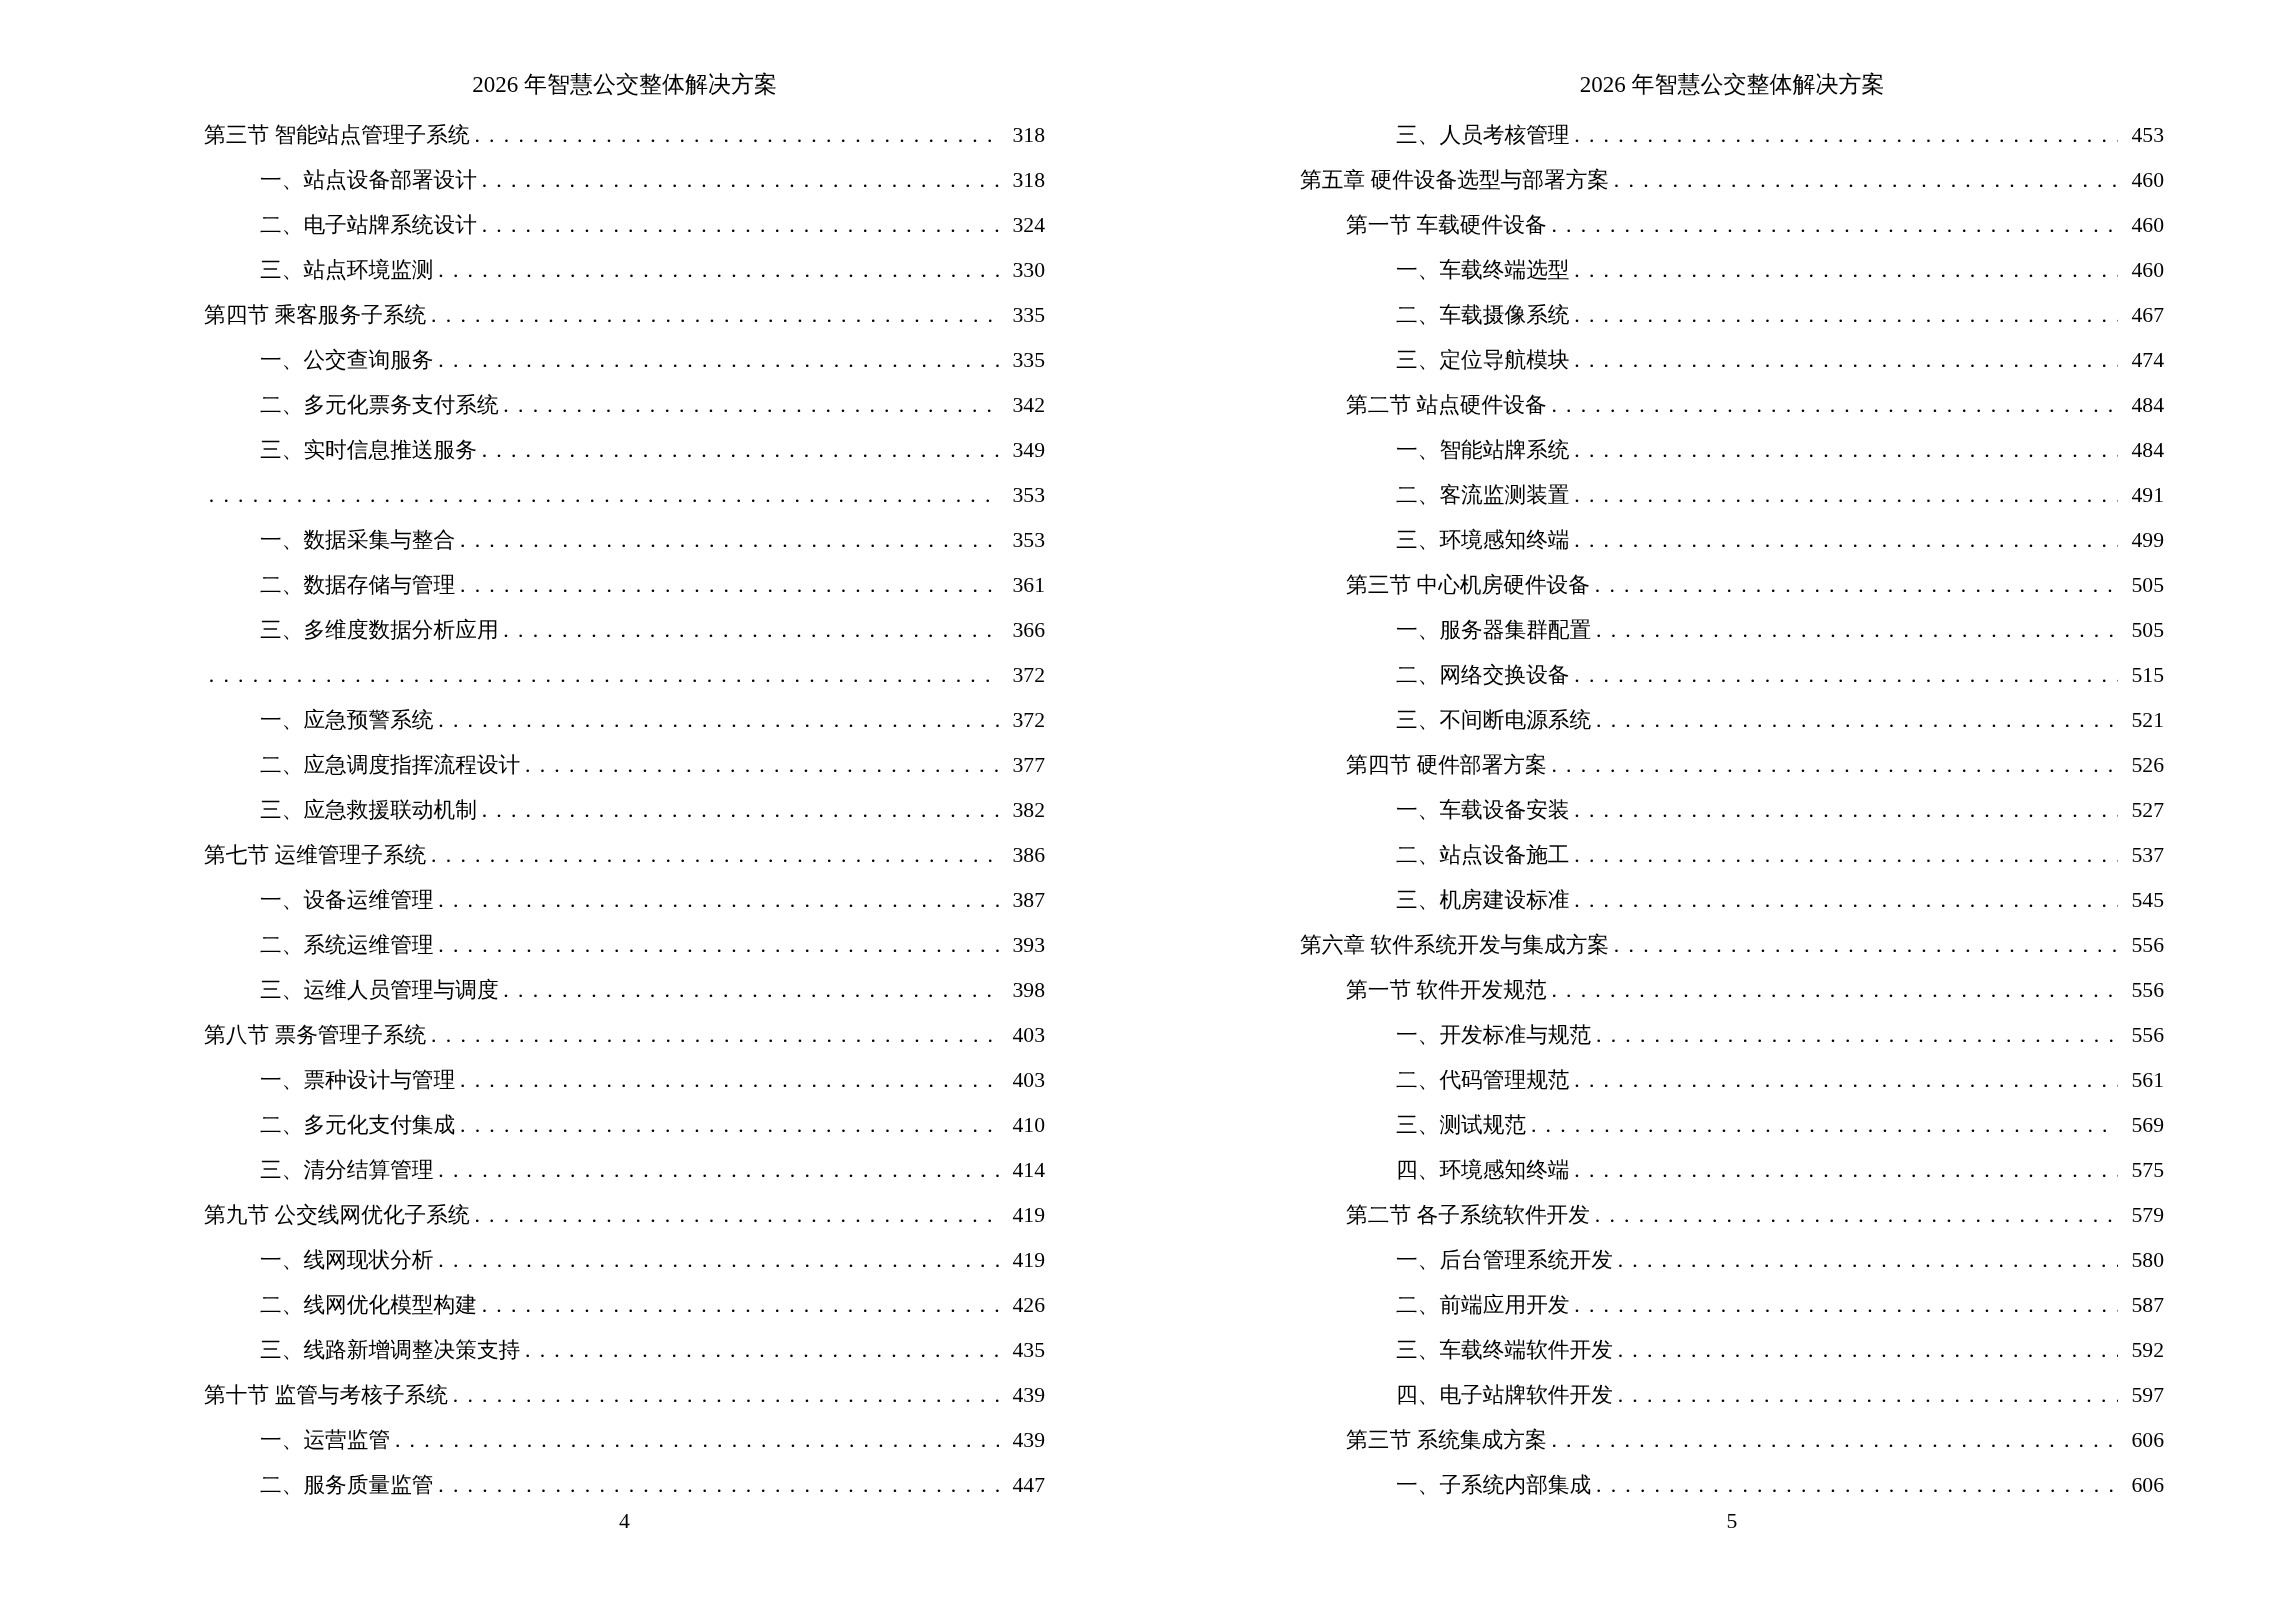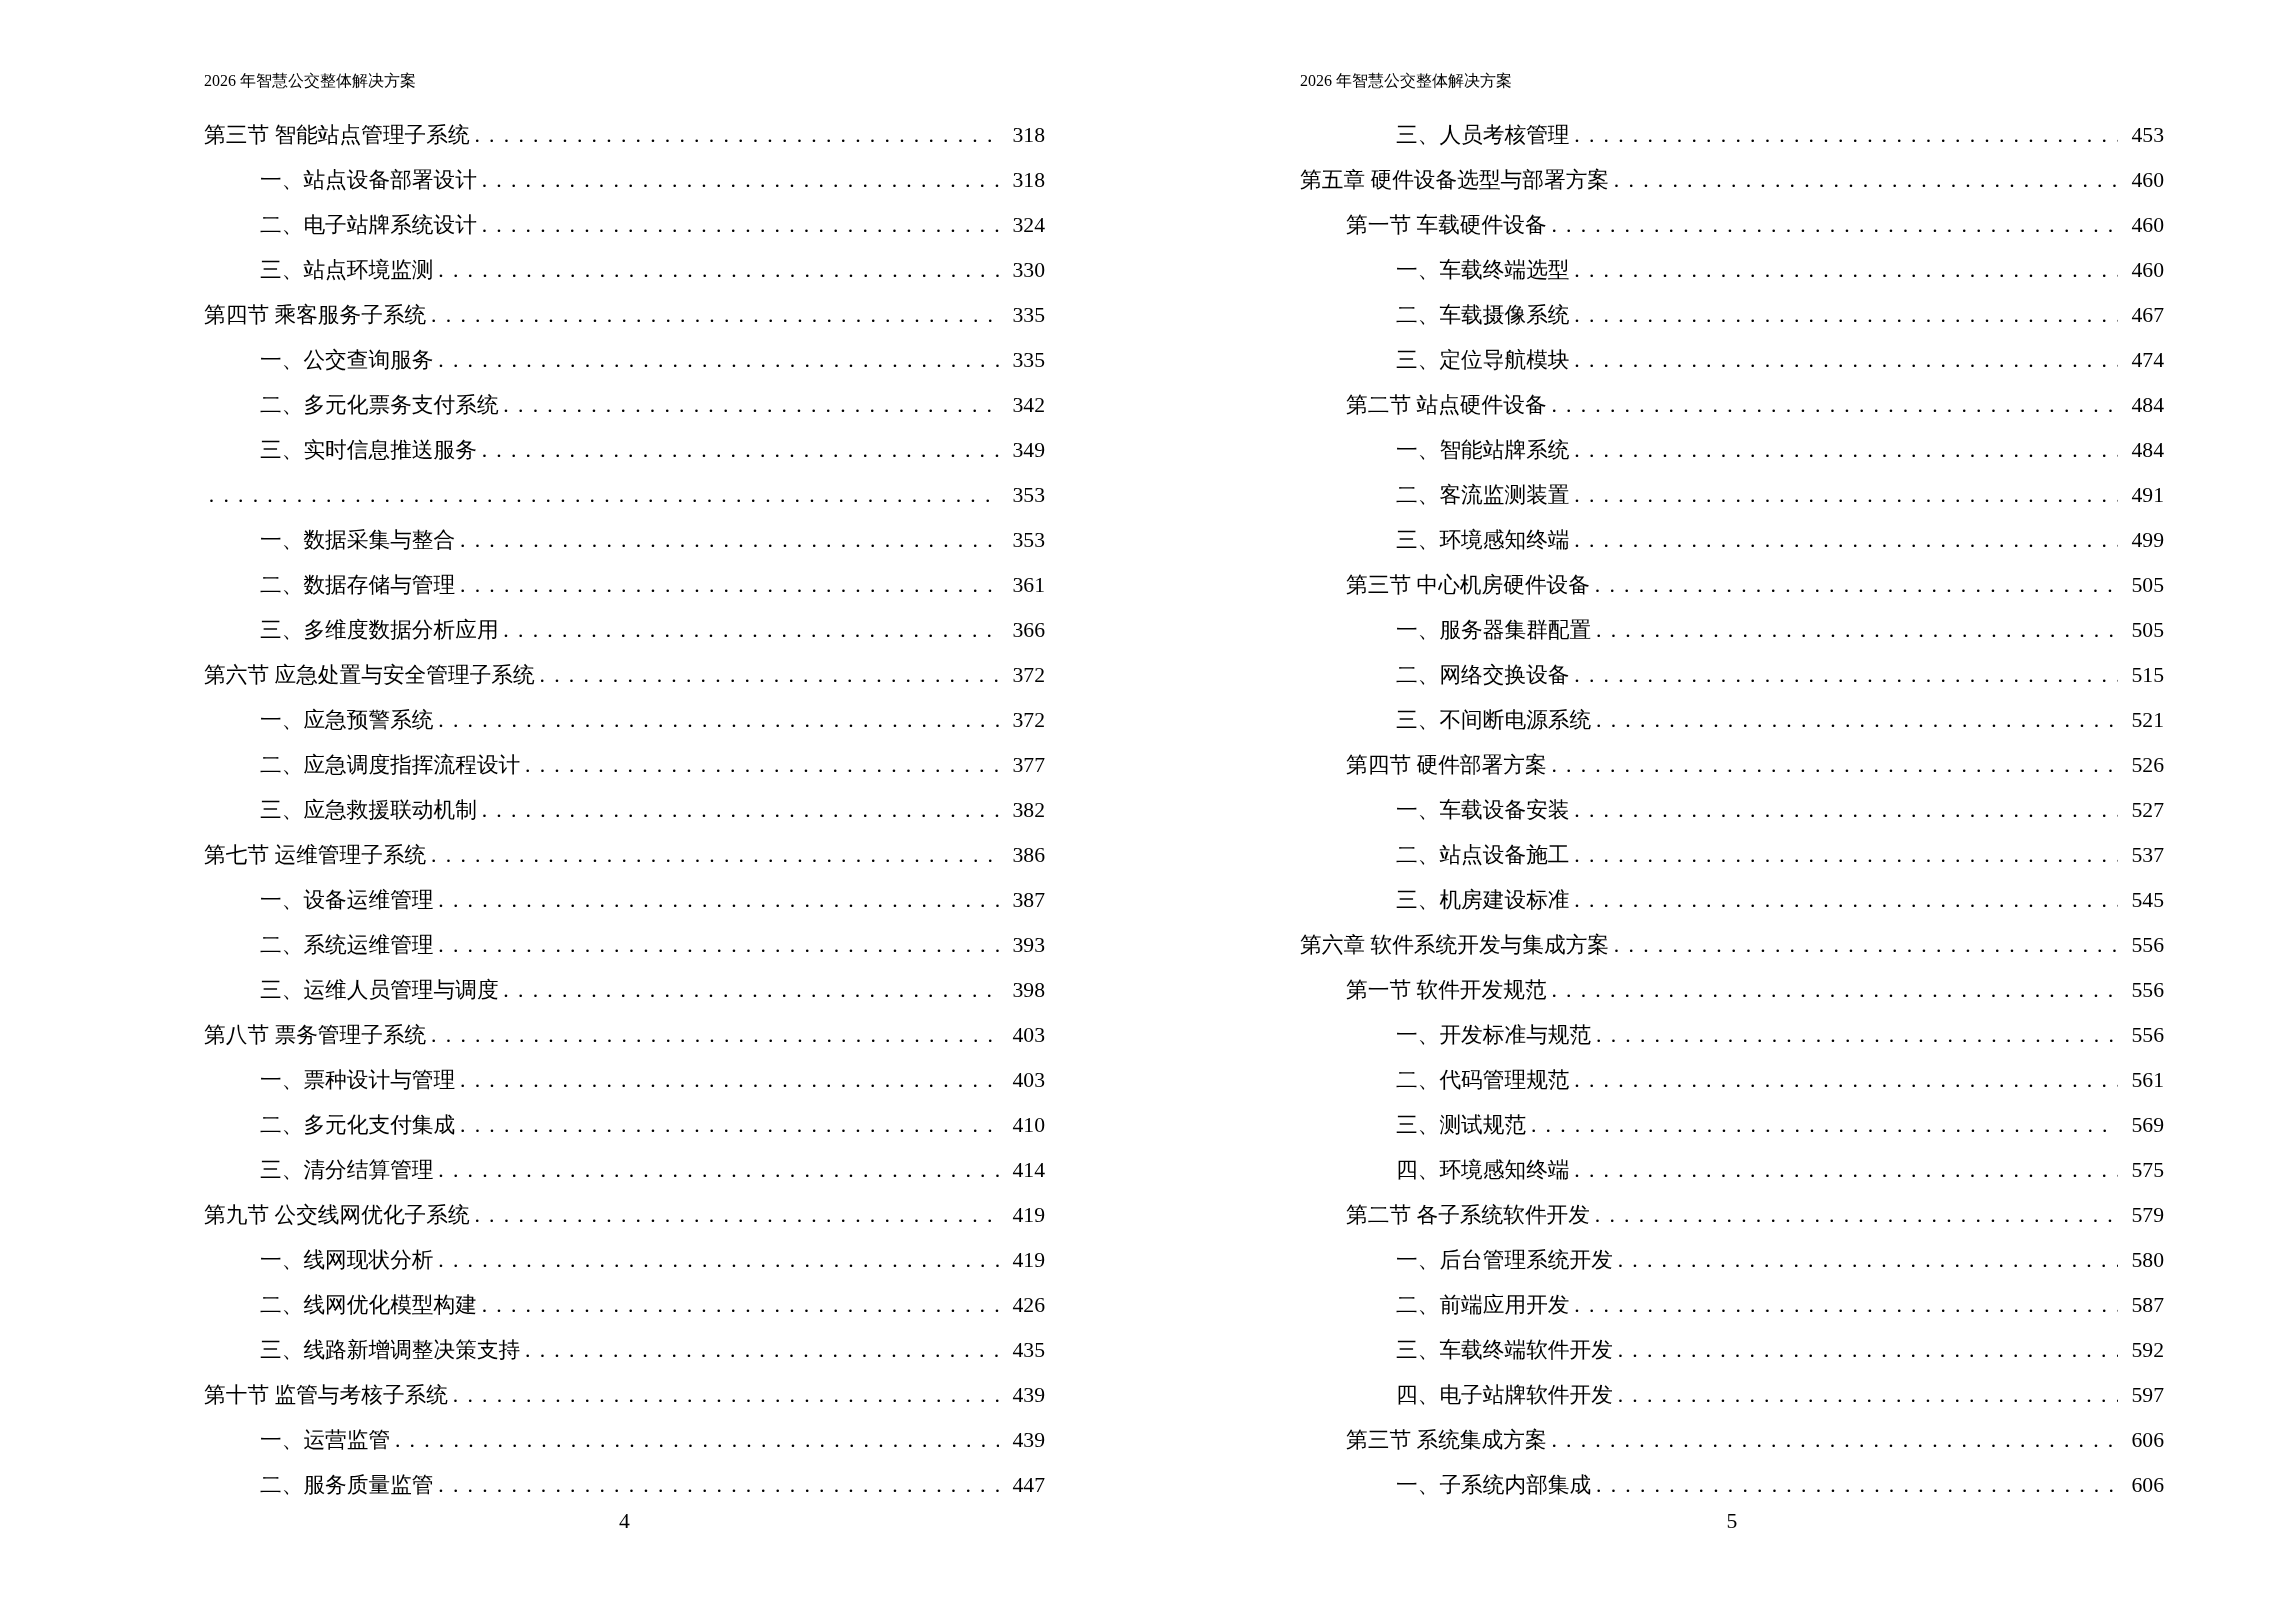--- a/index.html
+++ b/index.html
@@ -10,22 +10,22 @@
     position: relative;
     font-family: "Liberation Serif", "DejaVu Serif", serif;
     overflow: hidden;
   }
   .page { position: absolute; top: 0; height: 1622px; }
   #page-0 { left: 204px;  width: 841px; }
   #page-1 { left: 1300px; width: 864px; }
 
   .page-header {
     position: absolute; top: 71px; left: 0; right: 0;
-    text-align: left;
-    font-size: 16px; line-height: 1.25;
+    text-align: center;
+    font-size: 23px; line-height: 1.25;
     white-space: nowrap;
   }
 
   .toc { position: absolute; top: 113px; left: 0; right: 0; }
 
   .row {
     display: flex;
     align-items: baseline;
     height: 45px;
     font-size: 21.7px;
@@ -119,21 +119,20 @@
           <span class="title">二、数据存储与管理</span>
           <span class="leader">. . . . . . . . . . . . . . . . . . . . . . . . . . . . . . . . . . . . . . . . . . . . . . . . . . . . . . . . . . . . . . . . . . . . . . . . . . . . . . . . . . . . . . . . . .</span>
           <span class="pagenum">361</span>
         </div>
         <div class="row item">
           <span class="title">三、多维度数据分析应用</span>
           <span class="leader">. . . . . . . . . . . . . . . . . . . . . . . . . . . . . . . . . . . . . . . . . . . . . . . . . . . . . . . . . . . . . . . . . . . . . . . . . . . . . . . . . . . . . . . . . .</span>
           <span class="pagenum">366</span>
         </div>
         <div class="row section">
-          <span class="title">第六节 应急处置与安全管理子系统</span>
           <span class="leader">. . . . . . . . . . . . . . . . . . . . . . . . . . . . . . . . . . . . . . . . . . . . . . . . . . . . . . . . . . . . . . . . . . . . . . . . . . . . . . . . . . . . . . . . . .</span>
           <span class="pagenum">372</span>
         </div>
         <div class="row item">
           <span class="title">一、应急预警系统</span>
           <span class="leader">. . . . . . . . . . . . . . . . . . . . . . . . . . . . . . . . . . . . . . . . . . . . . . . . . . . . . . . . . . . . . . . . . . . . . . . . . . . . . . . . . . . . . . . . . .</span>
           <span class="pagenum">372</span>
         </div>
         <div class="row item">
           <span class="title">二、应急调度指挥流程设计</span>

